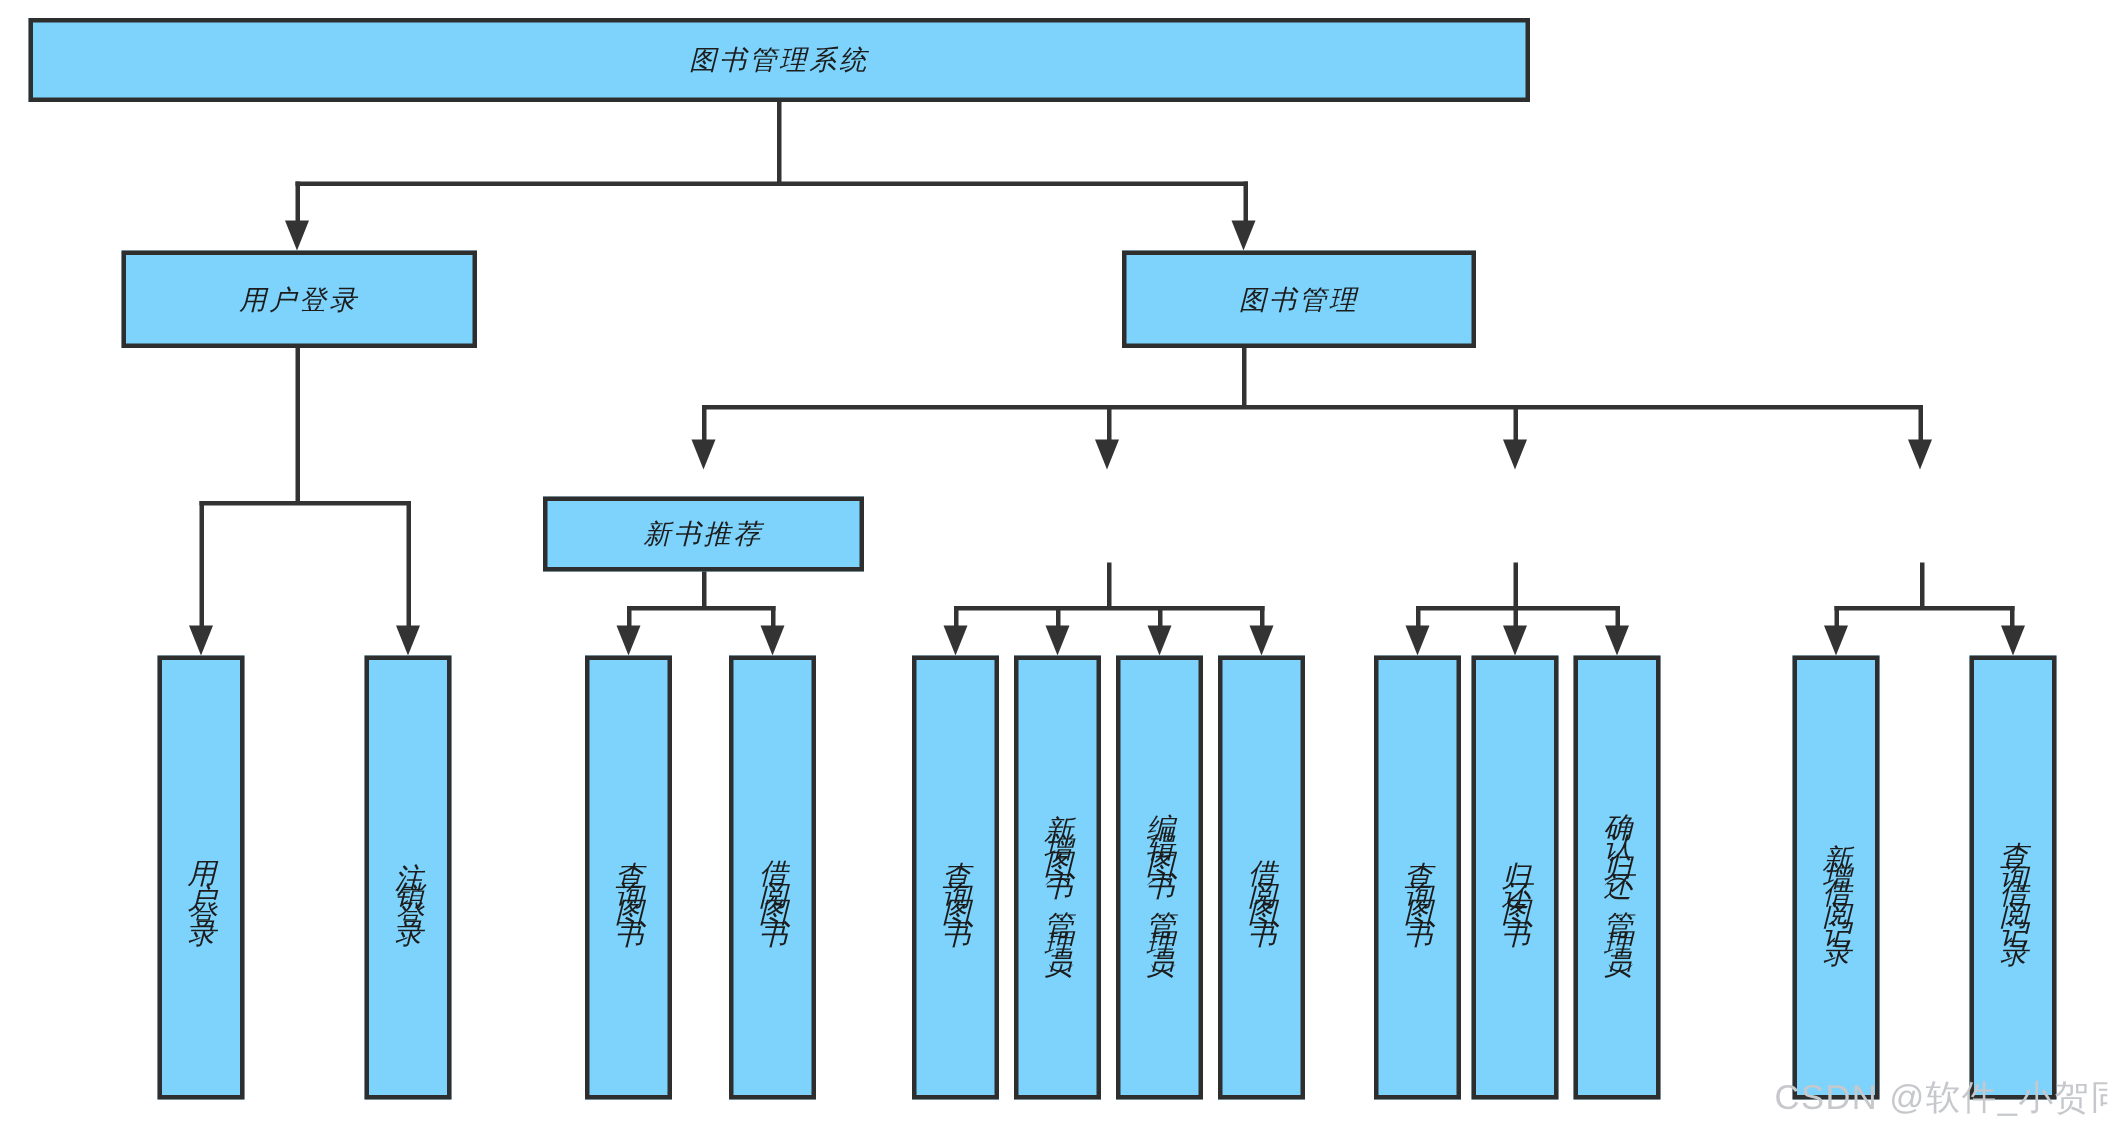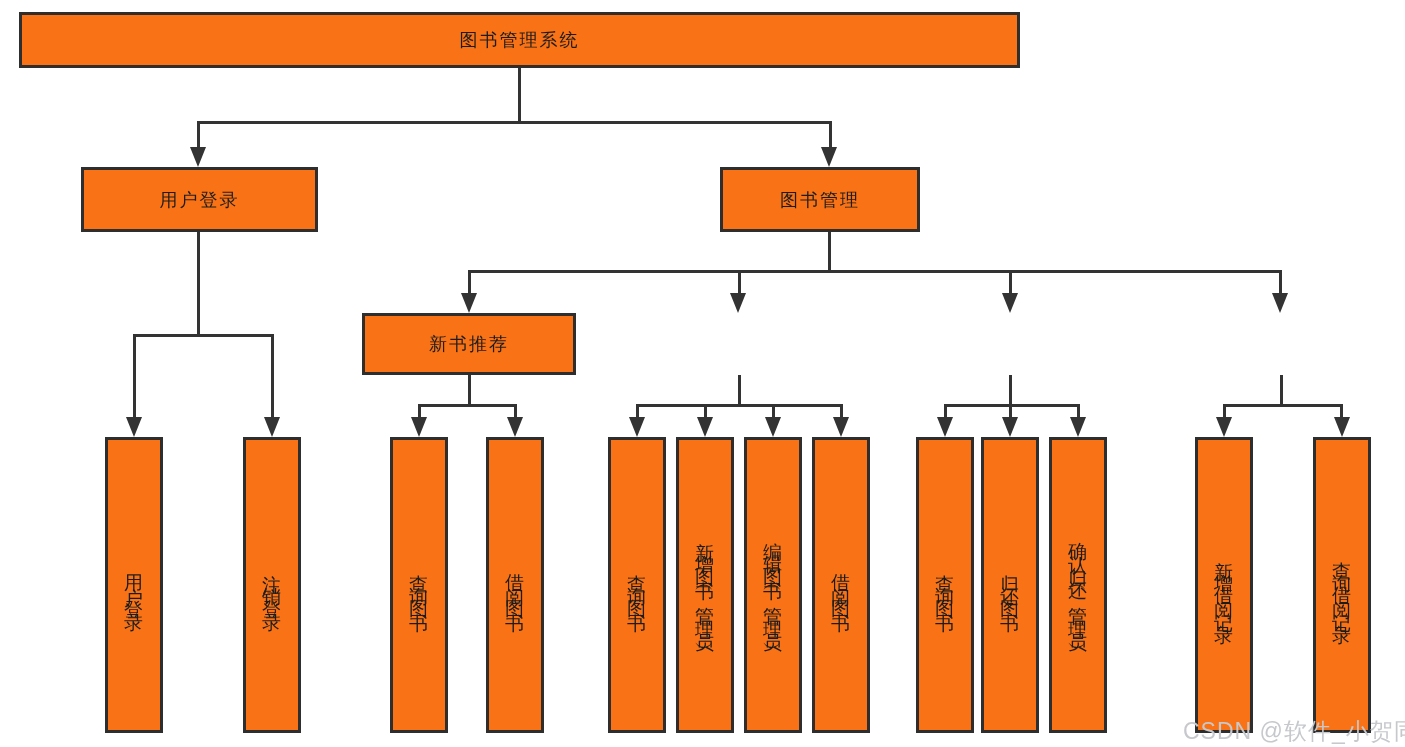--- a/index.html
+++ b/index.html
@@ -14,26 +14,27 @@
     position: relative;
     width: 1405px;
     height: 747px;
     background: var(--background);
     font-family: "Liberation Sans", sans-serif;
     overflow: hidden;
   }
   .box {
     position: absolute;
     box-sizing: border-box;
-    background: #f97316;
+    background: #7dd3fc;
     border: 3px solid var(--border);
     color: var(--text);
     display: flex;
     align-items: center;
     justify-content: center;
+    font-style: italic;
   }
   .hbox { font-size: 18px; letter-spacing: 2px; white-space: nowrap; }
   .leaf { width: 58px; top: 437px; height: 296px; font-size: 19px; }
   .leaf span {
     writing-mode: vertical-rl;
     text-orientation: mixed;
     letter-spacing: 13px;
     line-height: 1;
   }
   .vline { position: absolute; width: 3px; background: var(--line); }
@@ -116,23 +117,23 @@
   <div class="vline" style="left:1280px;top:375px;height:31px"></div>
   <div class="hline" style="left:1223px;top:404px;width:120px"></div>
   <div class="vline" style="left:1223px;top:404px;height:15px"></div>
   <div class="vline" style="left:1340px;top:404px;height:15px"></div>
   <div class="arrow" style="left:1216px;top:417px"></div>
   <div class="arrow" style="left:1334px;top:417px"></div>
 
   <div class="box hbox" style="left:19px;top:12px;width:1001px;height:56px">图书管理系统</div>
 
   <div class="box hbox" style="left:81px;top:167px;width:237px;height:65px">用户登录</div>
-  <div class="box hbox" style="left:720px;top:167px;width:200px;height:65px">图书管理</div>
+  <div class="box hbox" style="left:748px;top:167px;width:236px;height:65px">图书管理</div>
 
-  <div class="box hbox" style="left:362px;top:313px;width:214px;height:62px">新书推荐</div>
+  <div class="box hbox" style="left:362px;top:331px;width:214px;height:50px">新书推荐</div>
 
   <div class="box leaf" style="left:105px">
     <span>用户登录</span>
   </div>
   <div class="box leaf" style="left:243px">
     <span>注销登录</span>
   </div>
 
   <div class="box leaf" style="left:390px">
     <span>查询图书</span>

